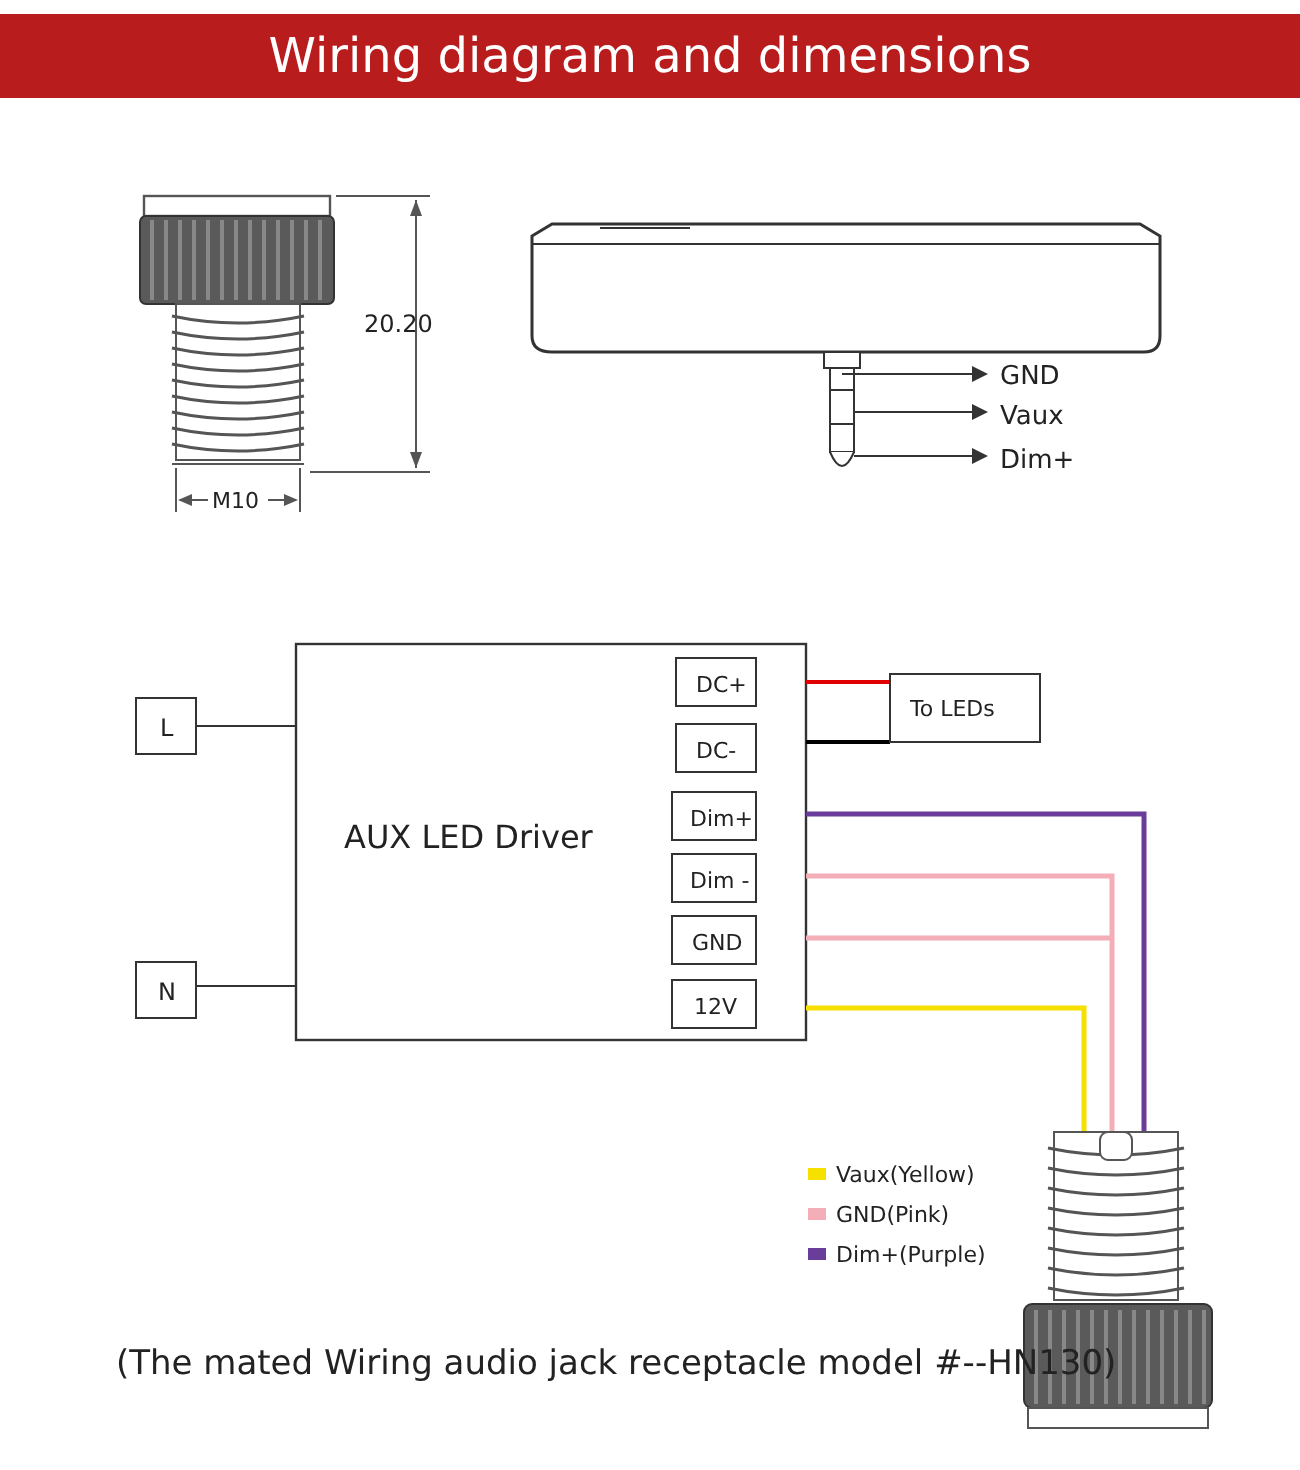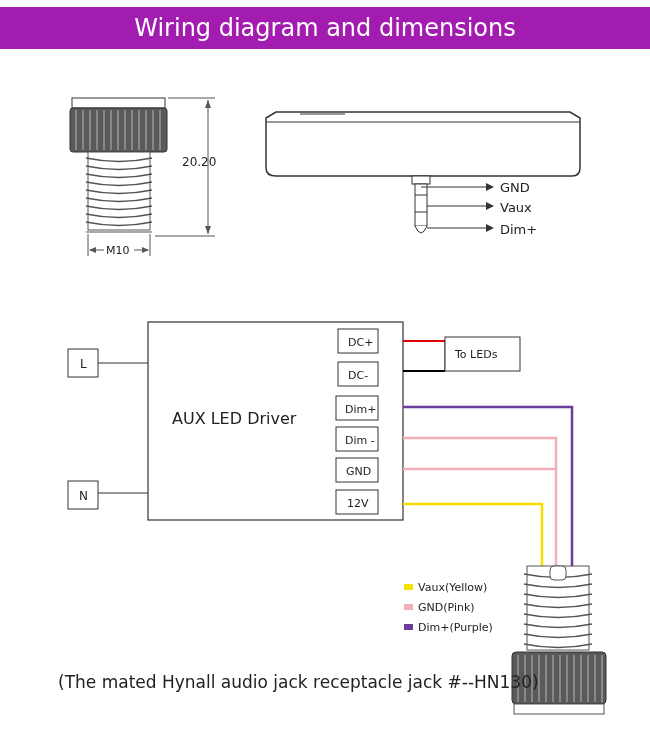--- a/index.html
+++ b/index.html
@@ -1,17 +1,17 @@
 <!DOCTYPE html>
 <html><head>
 <meta charset="utf-8">
 <style>
   html, body { margin:0; padding:0; background:#ffffff; }
   body { width:650px; height:735px; position:relative; overflow:hidden; font-family:"Liberation Sans", sans-serif; }
-  .banner { position:absolute; left:0; top:7px; width:650px; height:42px; background:#a21caf; color:#fff; font-size:24px; text-align:center; line-height:42px; font-family:"DejaVu Sans", sans-serif; }
+  .banner { position:absolute; left:0; top:7px; width:650px; height:42px; background:#b91c1c; color:#fff; font-size:24px; text-align:center; line-height:42px; font-family:"DejaVu Sans", sans-serif; }
   svg { position:absolute; left:0; top:0; }
   .t { font-family:"DejaVu Sans", sans-serif; fill:#222; }
   .caption { position:absolute; left:58px; top:672px; font-size:17px; color:#222; font-family:"DejaVu Sans", sans-serif; }
 </style>
 </head>
 <body>
 
 <div class="banner">Wiring diagram and dimensions</div>
 
 <svg width="650" height="735" viewBox="0 0 650 735">
@@ -160,13 +160,13 @@
   <g>
     <rect x="404" y="584" width="9" height="6" fill="#f5e000"></rect>
     <text class="t" x="418" y="591" font-size="11">Vaux(Yellow)</text>
     <rect x="404" y="604" width="9" height="6" fill="#f4aeb8"></rect>
     <text class="t" x="418" y="611" font-size="11">GND(Pink)</text>
     <rect x="404" y="624" width="9" height="6" fill="#6a3d9a"></rect>
     <text class="t" x="418" y="631" font-size="11">Dim+(Purple)</text>
   </g>
 </svg>
 
-<div class="caption">(The mated Hynall audio jack receptacle jack #--HN130)</div>
+<div class="caption">(The mated Wiring audio jack receptacle model #--HN130)</div>
 
 </body></html>

